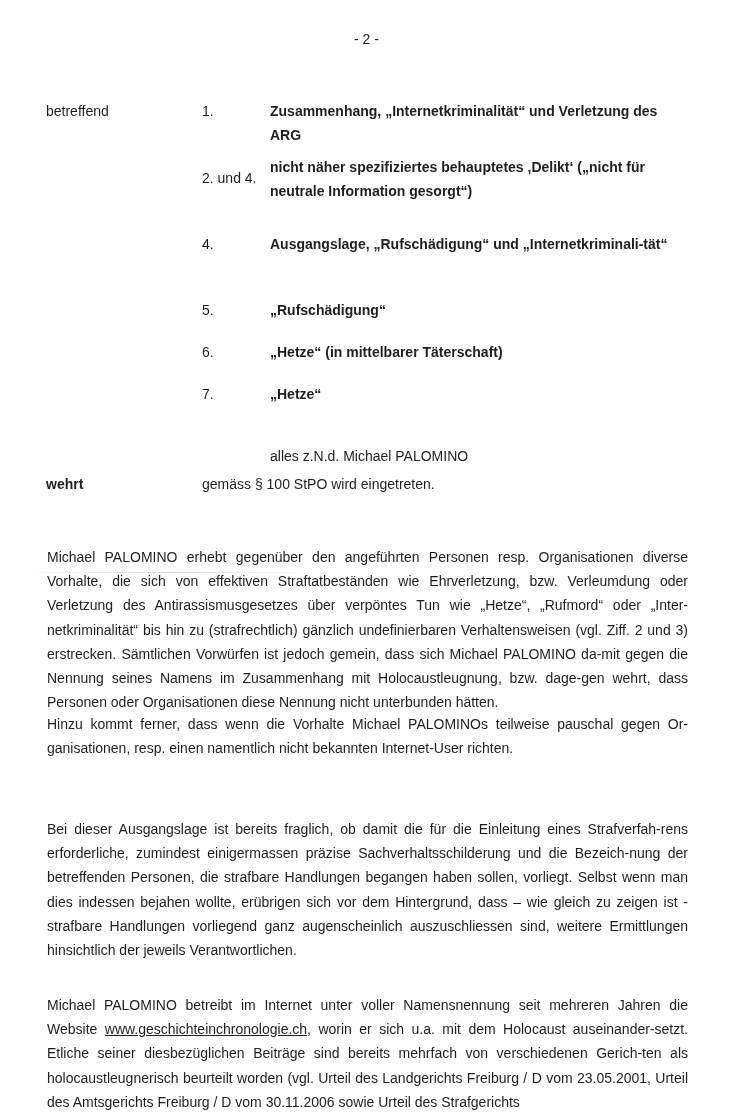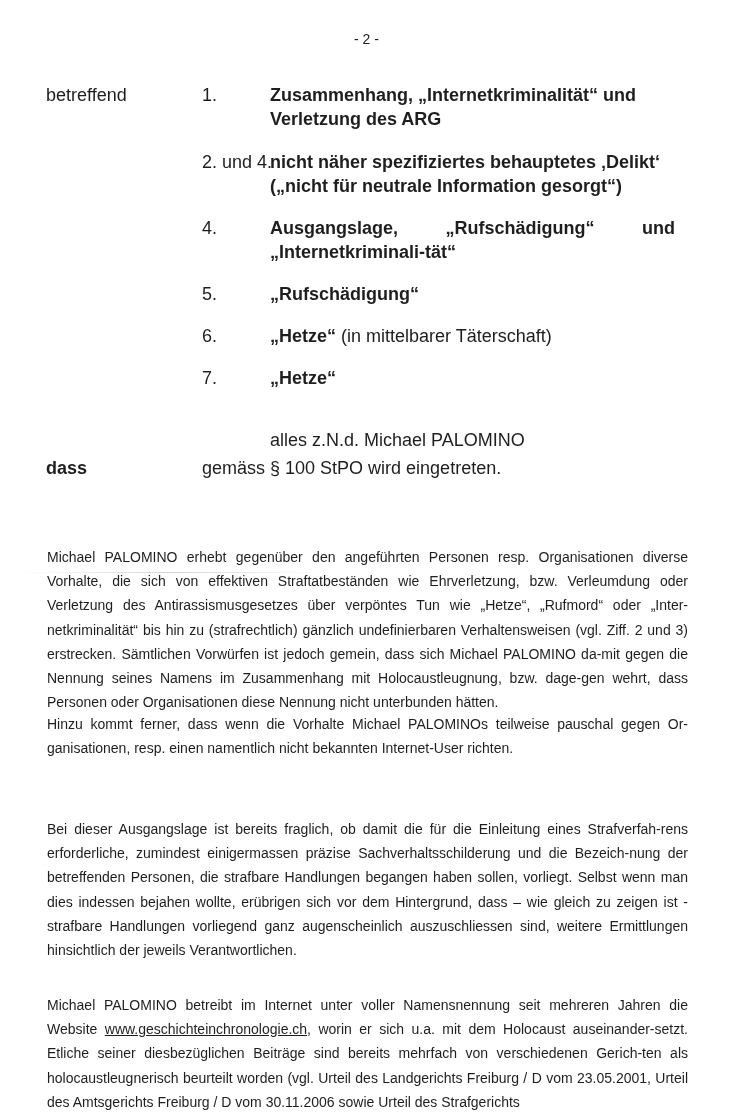--- a/index.html
+++ b/index.html
@@ -1,57 +1,57 @@
 <!DOCTYPE html>
 <html><head>
 <meta charset="utf-8">
 <style>
   html, body { margin: 0; padding: 0; background: #ffffff; }
   body { width: 733px; height: 1119px; overflow: hidden; position: relative;
          font-family: "Liberation Sans", sans-serif; color: #1e1e1e; font-size: 14px; }
   .page-num { position: absolute; top: 31px; left: 0; width: 733px; text-align: center; font-size: 14px; }
-  .row { position: absolute; line-height: 24px; font-size: 18px; }
+  .row { position: absolute; line-height: 24px; font-size: 14px; margin-top: 16px; }
   .lbl { left: 46px; }
   .num { left: 202px; }
   .txt { left: 270px; width: 410px; font-weight: bold; }
-  .txt .normal { font-weight: normal; }
+  .txt .normal { font-weight: bold; }
   .para { position: absolute; left: 47px; width: 641px; text-align: justify;
           line-height: 24.2px; font-size: 14px; text-align-last: left; margin-top: 35px; }
   .link { text-decoration: underline; }
   .scan-mark { position: absolute; left: 20px; top: 572px; width: 300px; height: 1px;
                background: linear-gradient(to right, rgba(160,160,160,0), rgba(170,170,170,0.5), rgba(190,190,190,0)); }
 </style>
 </head>
 <body>
 
 <div class="page-num">- 2 -</div>
 
 <div class="row lbl" style="top:83px">betreffend</div>
 
 <div class="row num" style="top:83px">1.</div>
 <div class="row txt" style="top:83px">Zusammenhang, „Internetkriminalität“ und Verletzung des ARG</div>
 
 <div class="row num" style="top:150px">2. und 4.</div>
-<div class="row txt" style="top:150px">nicht näher spezifiziertes behauptetes ‚Delikt‘ („nicht für neutrale Information gesorgt“)</div>
+<div class="row txt" style="top:139px">nicht näher spezifiziertes behauptetes ‚Delikt‘ („nicht für neutrale Information gesorgt“)</div>
 
 <div class="row num" style="top:216px">4.</div>
 <div class="row txt" style="top:216px;width:405px;text-align:justify">Ausgangslage, „Rufschädigung“ und „Internetkriminali-tät“</div>
 
 <div class="row num" style="top:282px">5.</div>
 <div class="row txt" style="top:282px">„Rufschädigung“</div>
 
 <div class="row num" style="top:324px">6.</div>
 <div class="row txt" style="top:324px"><span>„Hetze“</span><span class="normal"> (in mittelbarer Täterschaft)</span></div>
 
 <div class="row num" style="top:366px">7.</div>
 <div class="row txt" style="top:366px">„Hetze“</div>
 
 <div class="row" style="top:428px;left:270px">alles z.N.d. Michael PALOMINO</div>
 
-<div class="row lbl" style="top:456px;font-weight:bold">dass</div>
+<div class="row lbl" style="top:456px;font-weight:bold">wehrt</div>
 <div class="row num" style="top:456px">gemäss § 100 StPO wird eingetreten.</div>
 
 <div class="para" style="top:510px">Michael PALOMINO erhebt gegenüber den angeführten Personen resp. Organisationen diverse Vorhalte, die sich von effektiven Straftatbeständen wie Ehrverletzung, bzw. Verleumdung oder Verletzung des Antirassismusgesetzes über verpöntes Tun wie „Hetze“, „Rufmord“ oder „Inter-netkriminalität“ bis hin zu (strafrechtlich) gänzlich undefinierbaren Verhaltensweisen (vgl. Ziff. 2 und 3) erstrecken. Sämtlichen Vorwürfen ist jedoch gemein, dass sich Michael PALOMINO da-mit gegen die Nennung seines Namens im Zusammenhang mit Holocaustleugnung, bzw. dage-gen wehrt, dass Personen oder Organisationen diese Nennung nicht unterbunden hätten.</div>
 <div class="scan-mark"></div>
 
 <div class="para" style="top:677px">Hinzu kommt ferner, dass wenn die Vorhalte Michael PALOMINOs teilweise pauschal gegen Or-ganisationen, resp. einen namentlich nicht bekannten Internet-User richten.</div>
 
 <div class="para" style="top:782px">Bei dieser Ausgangslage ist bereits fraglich, ob damit die für die Einleitung eines Strafverfah-rens erforderliche, zumindest einigermassen präzise Sachverhaltsschilderung und die Bezeich-nung der betreffenden Personen, die strafbare Handlungen begangen haben sollen, vorliegt. Selbst wenn man dies indessen bejahen wollte, erübrigen sich vor dem Hintergrund, dass – wie gleich zu zeigen ist - strafbare Handlungen vorliegend ganz augenscheinlich auszuschliessen sind, weitere Ermittlungen hinsichtlich der jeweils Verantwortlichen.</div>
 
 <div class="para" style="top:958px"><span>Michael PALOMINO betreibt im Internet unter voller Namensnennung seit mehreren Jahren die Website </span><span class="link">www.geschichteinchronologie.ch</span><span>, worin er sich u.a. mit dem Holocaust auseinander-setzt. Etliche seiner diesbezüglichen Beiträge sind bereits mehrfach von verschiedenen Gerich-ten als holocaustleugnerisch beurteilt worden (vgl. Urteil des Landgerichts Freiburg / D vom 23.05.2001, Urteil des Amtsgerichts Freiburg / D vom 30.11.2006 sowie Urteil des Strafgerichts</span></div>

